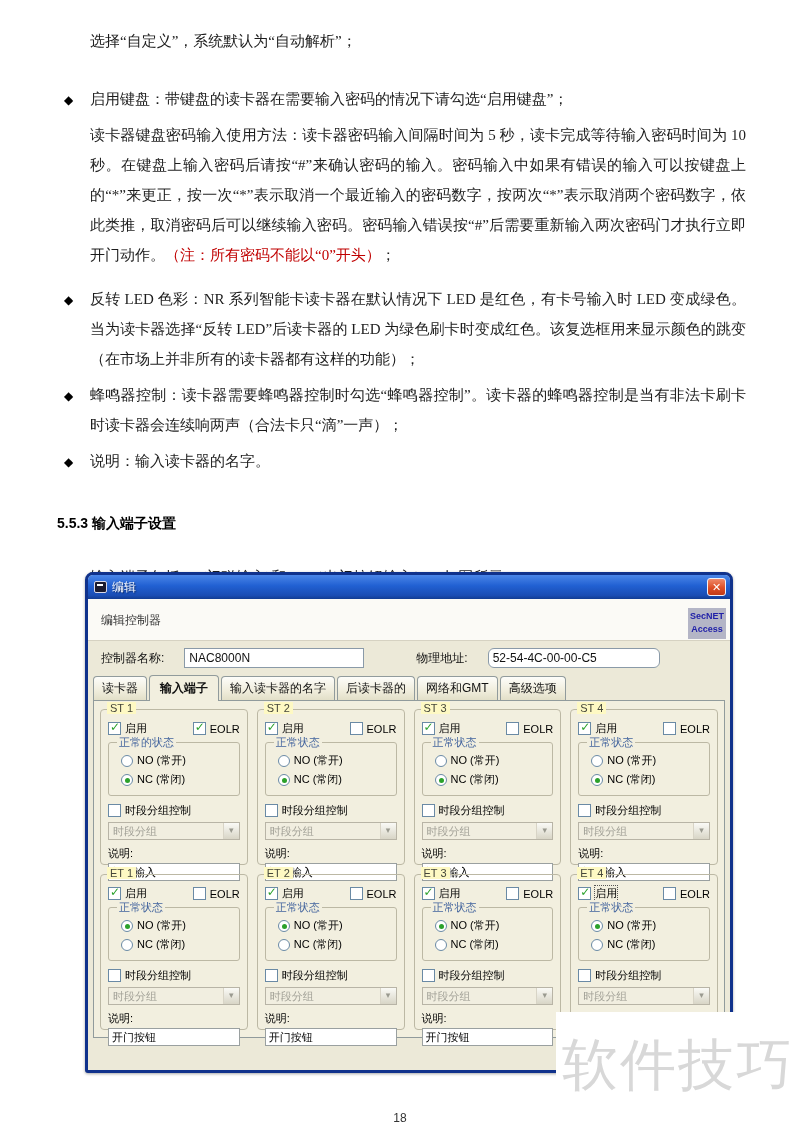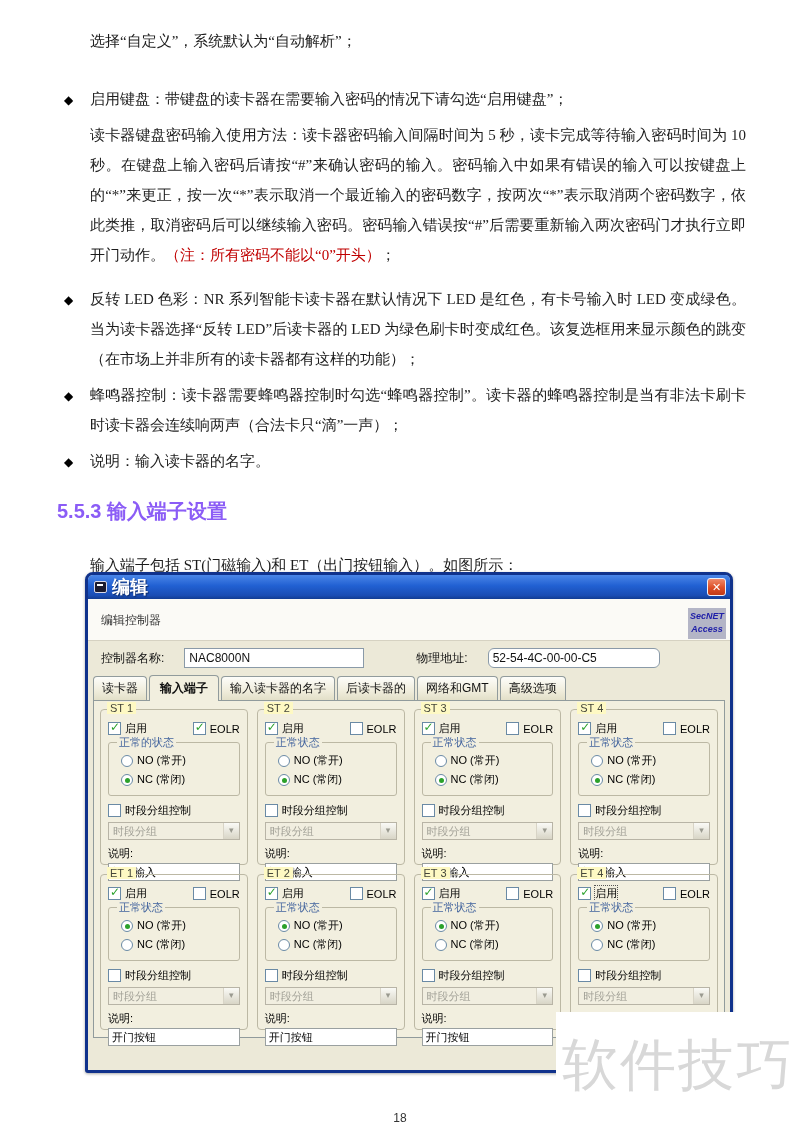--- a/index.html
+++ b/index.html
@@ -12,55 +12,55 @@
   }
   
   .doc-text { position:absolute; top:26px; left:90px; width:656px; font-size:15px; line-height:30px; text-align:justify; }
   .para { margin-bottom:14px; }
   .para.first { margin-bottom:28px; }
   .bullet { position:relative; margin-bottom:6px; }
   .bullet .diamond { position:absolute; left:-26px; top:1px; font-size:12px; color:#000; }
   .red-note { color:#c00000; }
   .section-heading {
     font-family:"Liberation Sans","DejaVu Sans",sans-serif;
-    font-size:20px; font-weight:bold; color:#8b5cf6;
-    margin:20px 0 24px -33px; line-height:30px;
+    font-size:14px; font-weight:bold; color:#000000;
+    margin:32px 0 24px -33px; line-height:30px;
   }
   
   .dialog {
     position:absolute; left:85px; top:572px; width:648px; height:501px;
     border:3px solid #10328c; border-radius:8px 8px 3px 3px;
     background:#ece9d8; overflow:hidden;
     font-family:"Liberation Sans","DejaVu Sans",sans-serif; font-size:11px;
     box-shadow:0 1px 3px rgba(0,0,0,.35);
   }
   .titlebar {
     height:24px; display:flex; align-items:center; padding:0 4px;
     background:linear-gradient(180deg,#4a86e8 0%,#2160d2 45%,#1a4db4 85%,#123c92 100%);
   }
   .win-icon {
     width:13px; height:12px; margin:0 5px 0 2px; display:inline-block;
     background:#1a1a2e; border:1px solid #d8d8e8; border-radius:2px; position:relative;
   }
   .win-icon::after { content:""; position:absolute; left:2px; top:2px; width:6px; height:2px; background:#fff; }
-  .dlg-title { color:#fff; font-weight:bold; font-size:18px; text-shadow:1px 1px 1px #0a2a6a; }
+  .dlg-title { color:#fff; font-weight:normal; font-size:12px; text-shadow:1px 1px 1px #0a2a6a; }
   .close-btn {
     margin-left:auto; width:19px; height:18px; border:1px solid #f0f0f8; border-radius:3px;
     background:linear-gradient(180deg,#ef8a6a 0%,#dd4e26 55%,#c03a16 100%);
     color:#fff; font-size:11px; font-weight:bold; line-height:16px; text-align:center; cursor:pointer;
   }
   .dlg-body { position:relative; height:542px; background:#ece9d8; }
   .white-strip {
     height:42px; background:#fbfaf6; border-bottom:1px solid #d6d2c2; position:relative;
   }
   .subtitle { position:absolute; left:13px; top:13px; font-size:12px; color:#333; }
   .logo {
     position:absolute; right:4px; top:9px; width:38px; height:31px;
     background:#b4b5c6; padding-top:2px;
-    color:#2121a8; font-weight:bold; font-style:italic; font-size:9px; line-height:13px; text-align:center;
+    color:#2121a8; font-weight:bold; font-size:9px; line-height:13px; text-align:center;
   }
   .fields-row { display:flex; align-items:center; padding:7px 0 5px 13px;gap:14px; }
   .fields-row label { font-size:12px; color:#111; margin-right:6px; }
   .xp-input {
     height:20px; border:1px solid #8a9aa8; background:#fff; font-size:12px;
     font-family:"Liberation Sans","DejaVu Sans",sans-serif; padding:1px 4px; color:#111;
   }
   .fld1 { width:180px; }
   .fld2 { width:172px;border-radius:6px; }
   .gap-phys { margin-left:38px; }

